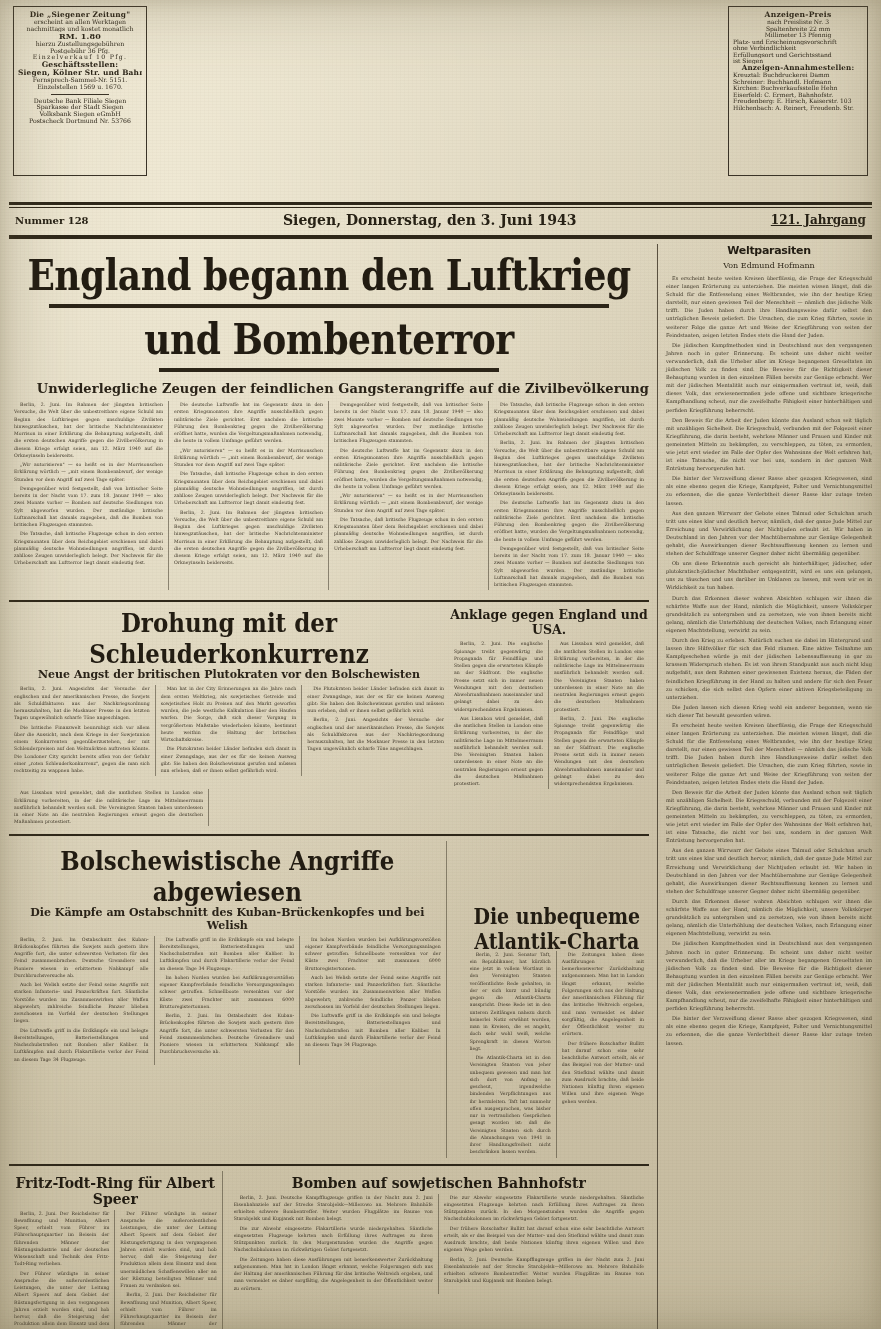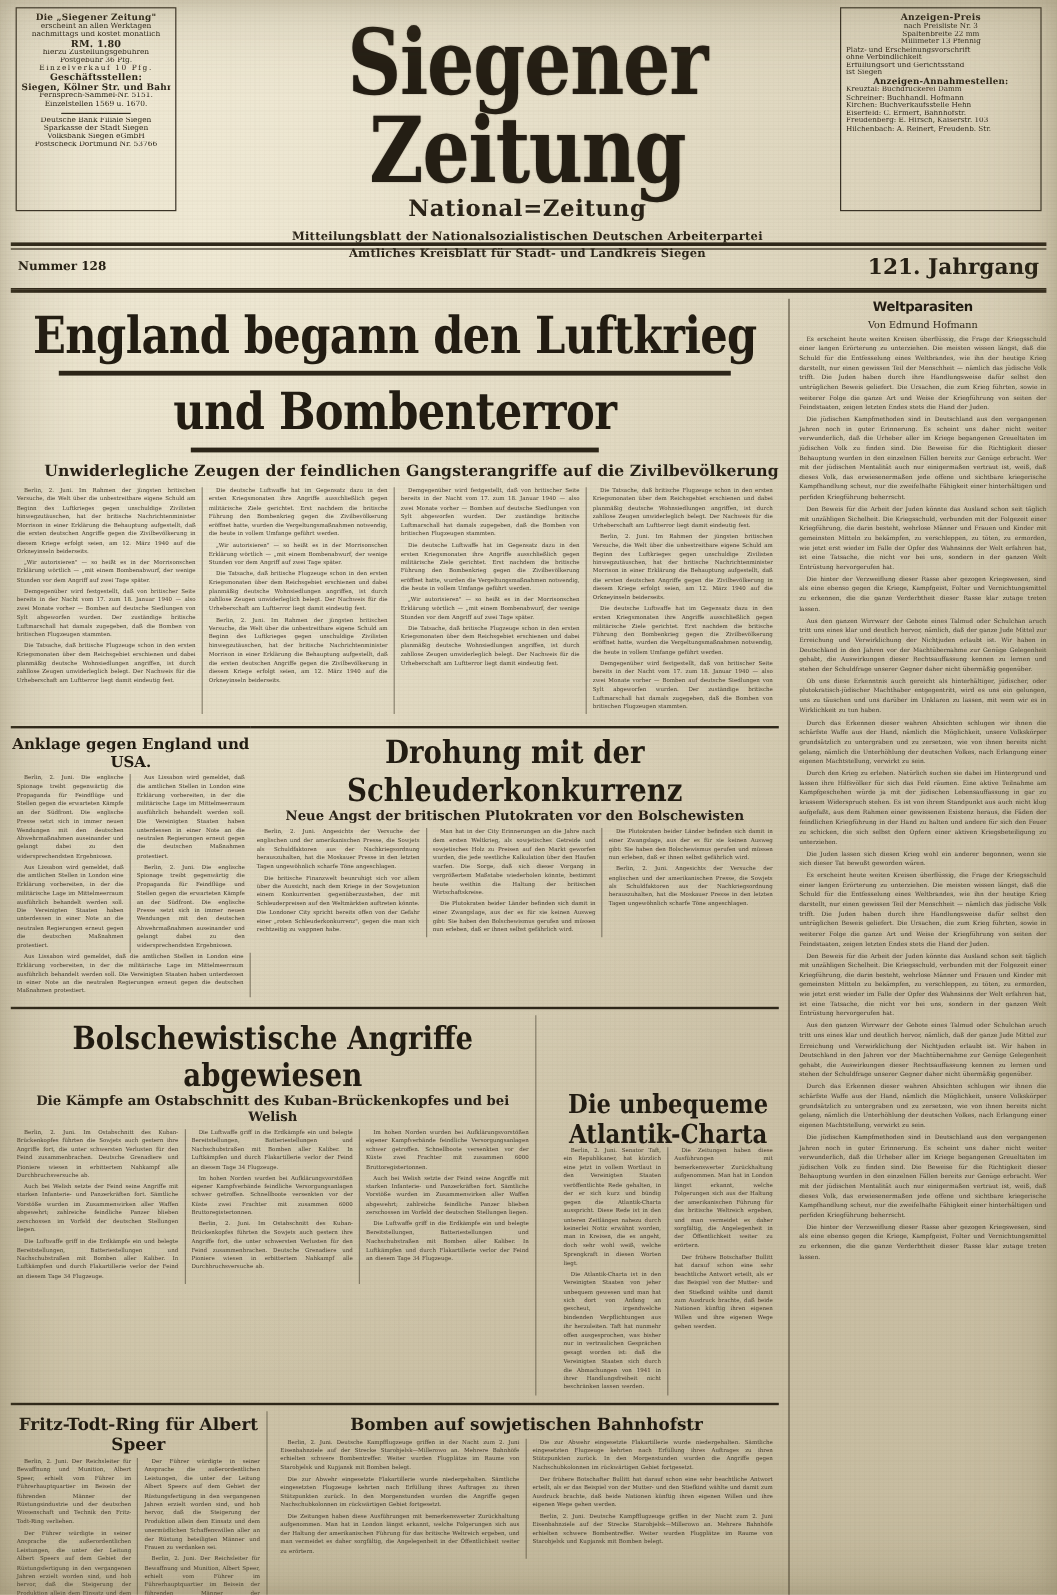--- a/index.html
+++ b/index.html
@@ -36,21 +36,21 @@
   .mbox{
     position:absolute;top:6px;
     border:1.5px solid #3a3327;
     padding:4px 4px;
     box-sizing:border-box;
     text-align:center;
     line-height:1.08;
     color:#2d2619;
   }
   .mbox.left{left:4px;width:134px;height:170px;font-size:6.2px;}
-  .mbox.right{right:4px;width:168px;height:170px;font-size:6.0px;}
+  .mbox.right{right:4px;width:140px;height:170px;font-size:6.0px;}
   .mbox .bg{font-weight:bold;font-size:7.4px;letter-spacing:.2px;}
   .mbox .sp{letter-spacing:1.3px;}
   .mbox hr{border:0;border-top:1px solid #3a3327;width:46%;margin:3px auto 3px auto;}
   .mbox .ln{display:block;white-space:nowrap;overflow:hidden;}
   .mbox.right .ln{text-align:left;}
   .mbox.right .ctr{text-align:center;}
 
   .titleblock{
     position:absolute;left:150px;right:152px;top:0;text-align:center;
   }
@@ -78,21 +78,21 @@
   
   .rules{margin-top:2px;}
   .rule-thick{height:3px;background:#2e2719;}
   .rule-thin{height:1px;background:#2e2719;margin-top:2px;}
   .dateline{
     display:flex;align-items:center;justify-content:space-between;
     padding:4px 6px 5px 6px;font-weight:bold;color:#272115;
   }
   .dateline .num{font-size:10px;}
   .dateline .mid{font-size:14px;}
-  .dateline .year{font-size:18px;}
+  .dateline .year{font-size:12px;text-decoration:underline;}
 
   
   .content{display:flex;margin-top:5px;}
   .colL{width:640px;}
   .colR{width:213px;border-left:1px solid #5a5140;padding-left:8px;margin-left:8px;}
 
   .hl-main{
     text-align:center;color:#221c12;font-weight:bold;
     font-size:36px;line-height:1.0;letter-spacing:-.5px;
     transform:scaleY(1.18);transform-origin:center top;
@@ -156,26 +156,20 @@
       <div class="ln bg">Siegen, Kölner Str. und Bahnhofstraße 8.</div>
       <div class="ln">Fernsprech-Sammel-Nr. 5151.</div>
       <div class="ln">Einzelstellen 1569 u. 1670.</div>
       <hr>
       <div class="ln">Deutsche Bank Filiale Siegen</div>
       <div class="ln">Sparkasse der Stadt Siegen</div>
       <div class="ln">Volksbank Siegen eGmbH</div>
       <div class="ln">Postscheck Dortmund Nr. 53766</div>
     </div>
 
-    <div class="titleblock">
-      <div class="paper-title">Siegener Zeitung</div>
-      <div class="subtitle1">National=Zeitung</div>
-      <div class="subtitle2">Mitteilungsblatt der Nationalsozialistischen Deutschen Arbeiterpartei</div>
-      <div class="subtitle3">Amtliches Kreisblatt für Stadt- und Landkreis Siegen</div>
-    </div>
 
     <div class="mbox right">
       <div class="ln ctr bg" style="font-size:7.6px">Anzeigen-Preis</div>
       <div class="ln ctr">nach Preisliste Nr. 3</div>
       <div class="ln ctr">Spaltenbreite 22 mm</div>
       <div class="ln ctr">Millimeter 13 Pfennig</div>
       <div class="ln">Platz- und Erscheinungsvorschrift</div>
       <div class="ln">ohne Verbindlichkeit</div>
       <div class="ln">Erfüllungsort und Gerichtsstand</div>
       <div class="ln">ist Siegen</div>
@@ -188,20 +182,21 @@
       <div class="ln">Hilchenbach: A. Reinert, Freudenb. Str.</div>
     </div>
   </div>
 
   <div class="rules">
     <div class="rule-thick"></div>
     <div class="rule-thin"></div>
   </div>
   <div class="dateline">
     <div class="num">Nummer 128</div>
+    <div class="mid">Siegen, Donnerstag, den 3. Juni 1943</div>
     <div class="year">121. Jahrgang</div>
   </div>
   <div class="rules">
     <div class="rule-thin"></div>
     <div class="rule-thick"></div>
   </div>
 
   <div class="content">
 
     <div class="colL">
@@ -242,39 +237,20 @@
             <p>Die Tatsache, daß britische Flugzeuge schon in den ersten Kriegsmonaten über dem Reichsgebiet erschienen und dabei planmäßig deutsche Wohnsiedlungen angriffen, ist durch zahllose Zeugen unwiderleglich belegt. Der Nachweis für die Urheberschaft am Luftterror liegt damit eindeutig fest.</p>
             <p>Berlin, 2. Juni. Im Rahmen der jüngsten britischen Versuche, die Welt über die unbestreitbare eigene Schuld am Beginn des Luftkrieges gegen unschuldige Zivilisten hinwegzutäuschen, hat der britische Nachrichtenminister Morrison in einer Erklärung die Behauptung aufgestellt, daß die ersten deutschen Angriffe gegen die Zivilbevölkerung in diesem Kriege erfolgt seien, am 12. März 1940 auf die Orkneyinseln beiderseits.</p>
             <p>Die deutsche Luftwaffe hat im Gegensatz dazu in den ersten Kriegsmonaten ihre Angriffe ausschließlich gegen militärische Ziele gerichtet. Erst nachdem die britische Führung den Bombenkrieg gegen die Zivilbevölkerung eröffnet hatte, wurden die Vergeltungsmaßnahmen notwendig, die heute in vollem Umfange geführt werden.</p>
             <p>Demgegenüber wird festgestellt, daß von britischer Seite bereits in der Nacht vom 17. zum 18. Januar 1940 — also zwei Monate vorher — Bomben auf deutsche Siedlungen von Sylt abgeworfen wurden. Der zuständige britische Luftmarschall hat damals zugegeben, daß die Bomben von britischen Flugzeugen stammten.</p>
           </div>
         </div>
       </div>
 
       <div style="display:flex;margin-top:4px">
 
-        <div style="width:200px">
-          <div class="sephx"></div>
-          <div class="mini-head">Anklage gegen England und USA.</div>
-          <div class="cols" style="margin-top:3px">
-            <div class="tcol" style="width:50%">
-              <div class="body">
-                <p>Berlin, 2. Juni. Die englische Spionage treibt gegenwärtig die Propaganda für Feindflüge und Stellen gegen die erwarteten Kämpfe an der Südfront. Die englische Presse setzt sich in immer neuen Wendungen mit den deutschen Abwehrmaßnahmen auseinander und gelangt dabei zu den widersprechendsten Ergebnissen.</p>
-                <p>Aus Lissabon wird gemeldet, daß die amtlichen Stellen in London eine Erklärung vorbereiten, in der die militärische Lage im Mittelmeerraum ausführlich behandelt werden soll. Die Vereinigten Staaten haben unterdessen in einer Note an die neutralen Regierungen erneut gegen die deutschen Maßnahmen protestiert.</p>
-              </div>
-            </div>
-            <div class="tcol" style="width:50%">
-              <div class="body">
-                <p>Aus Lissabon wird gemeldet, daß die amtlichen Stellen in London eine Erklärung vorbereiten, in der die militärische Lage im Mittelmeerraum ausführlich behandelt werden soll. Die Vereinigten Staaten haben unterdessen in einer Note an die neutralen Regierungen erneut gegen die deutschen Maßnahmen protestiert.</p>
-                <p>Berlin, 2. Juni. Die englische Spionage treibt gegenwärtig die Propaganda für Feindflüge und Stellen gegen die erwarteten Kämpfe an der Südfront. Die englische Presse setzt sich in immer neuen Wendungen mit den deutschen Abwehrmaßnahmen auseinander und gelangt dabei zu den widersprechendsten Ergebnissen.</p>
-              </div>
-            </div>
-          </div>
-        </div>
-
         <div style="width:440px">
           <div class="sephx"></div>
           <div class="sec-head">Drohung mit der Schleuderkonkurrenz</div>
           <div class="sec-sub">Neue Angst der britischen Plutokraten vor den Bolschewisten</div>
           <div class="cols" style="margin-top:4px">
             <div class="tcol" style="width:33.33%">
               <div class="body">
                 <p>Berlin, 2. Juni. Angesichts der Versuche der englischen und der amerikanischen Presse, die Sowjets als Schuldfaktoren aus der Nachkriegsordnung herauszuhalten, hat die Moskauer Presse in den letzten Tagen ungewöhnlich scharfe Töne angeschlagen.</p>
                 <p>Die britische Finanzwelt beunruhigt sich vor allem über die Aussicht, nach dem Kriege in der Sowjetunion einem Konkurrenten gegenüberzustehen, der mit Schleuderpreisen auf den Weltmärkten auftreten könnte. Die Londoner City spricht bereits offen von der Gefahr einer „roten Schleuderkonkurrenz", gegen die man sich rechtzeitig zu wappnen habe.</p>
               </div>
@@ -282,20 +258,39 @@
             <div class="tcol" style="width:33.33%">
               <div class="body">
                 <p>Man hat in der City Erinnerungen an die Jahre nach dem ersten Weltkrieg, als sowjetisches Getreide und sowjetisches Holz zu Preisen auf den Markt geworfen wurden, die jede westliche Kalkulation über den Haufen warfen. Die Sorge, daß sich dieser Vorgang in vergrößertem Maßstabe wiederholen könnte, bestimmt heute weithin die Haltung der britischen Wirtschaftskreise.</p>
                 <p>Die Plutokraten beider Länder befinden sich damit in einer Zwangslage, aus der es für sie keinen Ausweg gibt: Sie haben den Bolschewismus gerufen und müssen nun erleben, daß er ihnen selbst gefährlich wird.</p>
               </div>
             </div>
             <div class="tcol" style="width:33.33%">
               <div class="body">
                 <p>Die Plutokraten beider Länder befinden sich damit in einer Zwangslage, aus der es für sie keinen Ausweg gibt: Sie haben den Bolschewismus gerufen und müssen nun erleben, daß er ihnen selbst gefährlich wird.</p>
                 <p>Berlin, 2. Juni. Angesichts der Versuche der englischen und der amerikanischen Presse, die Sowjets als Schuldfaktoren aus der Nachkriegsordnung herauszuhalten, hat die Moskauer Presse in den letzten Tagen ungewöhnlich scharfe Töne angeschlagen.</p>
+              </div>
+            </div>
+          </div>
+        </div>
+
+        <div style="width:200px">
+          <div class="sephx"></div>
+          <div class="mini-head">Anklage gegen England und USA.</div>
+          <div class="cols" style="margin-top:3px">
+            <div class="tcol" style="width:50%">
+              <div class="body">
+                <p>Berlin, 2. Juni. Die englische Spionage treibt gegenwärtig die Propaganda für Feindflüge und Stellen gegen die erwarteten Kämpfe an der Südfront. Die englische Presse setzt sich in immer neuen Wendungen mit den deutschen Abwehrmaßnahmen auseinander und gelangt dabei zu den widersprechendsten Ergebnissen.</p>
+                <p>Aus Lissabon wird gemeldet, daß die amtlichen Stellen in London eine Erklärung vorbereiten, in der die militärische Lage im Mittelmeerraum ausführlich behandelt werden soll. Die Vereinigten Staaten haben unterdessen in einer Note an die neutralen Regierungen erneut gegen die deutschen Maßnahmen protestiert.</p>
+              </div>
+            </div>
+            <div class="tcol" style="width:50%">
+              <div class="body">
+                <p>Aus Lissabon wird gemeldet, daß die amtlichen Stellen in London eine Erklärung vorbereiten, in der die militärische Lage im Mittelmeerraum ausführlich behandelt werden soll. Die Vereinigten Staaten haben unterdessen in einer Note an die neutralen Regierungen erneut gegen die deutschen Maßnahmen protestiert.</p>
+                <p>Berlin, 2. Juni. Die englische Spionage treibt gegenwärtig die Propaganda für Feindflüge und Stellen gegen die erwarteten Kämpfe an der Südfront. Die englische Presse setzt sich in immer neuen Wendungen mit den deutschen Abwehrmaßnahmen auseinander und gelangt dabei zu den widersprechendsten Ergebnissen.</p>
               </div>
             </div>
           </div>
         </div>
       </div>
 
       <div style="display:flex">
         <div style="width:200px">
           <div class="body" style="padding:0 5px;border-right:1px solid rgba(70,62,45,.55)">
             <p>Aus Lissabon wird gemeldet, daß die amtlichen Stellen in London eine Erklärung vorbereiten, in der die militärische Lage im Mittelmeerraum ausführlich behandelt werden soll. Die Vereinigten Staaten haben unterdessen in einer Note an die neutralen Regierungen erneut gegen die deutschen Maßnahmen protestiert.</p>

